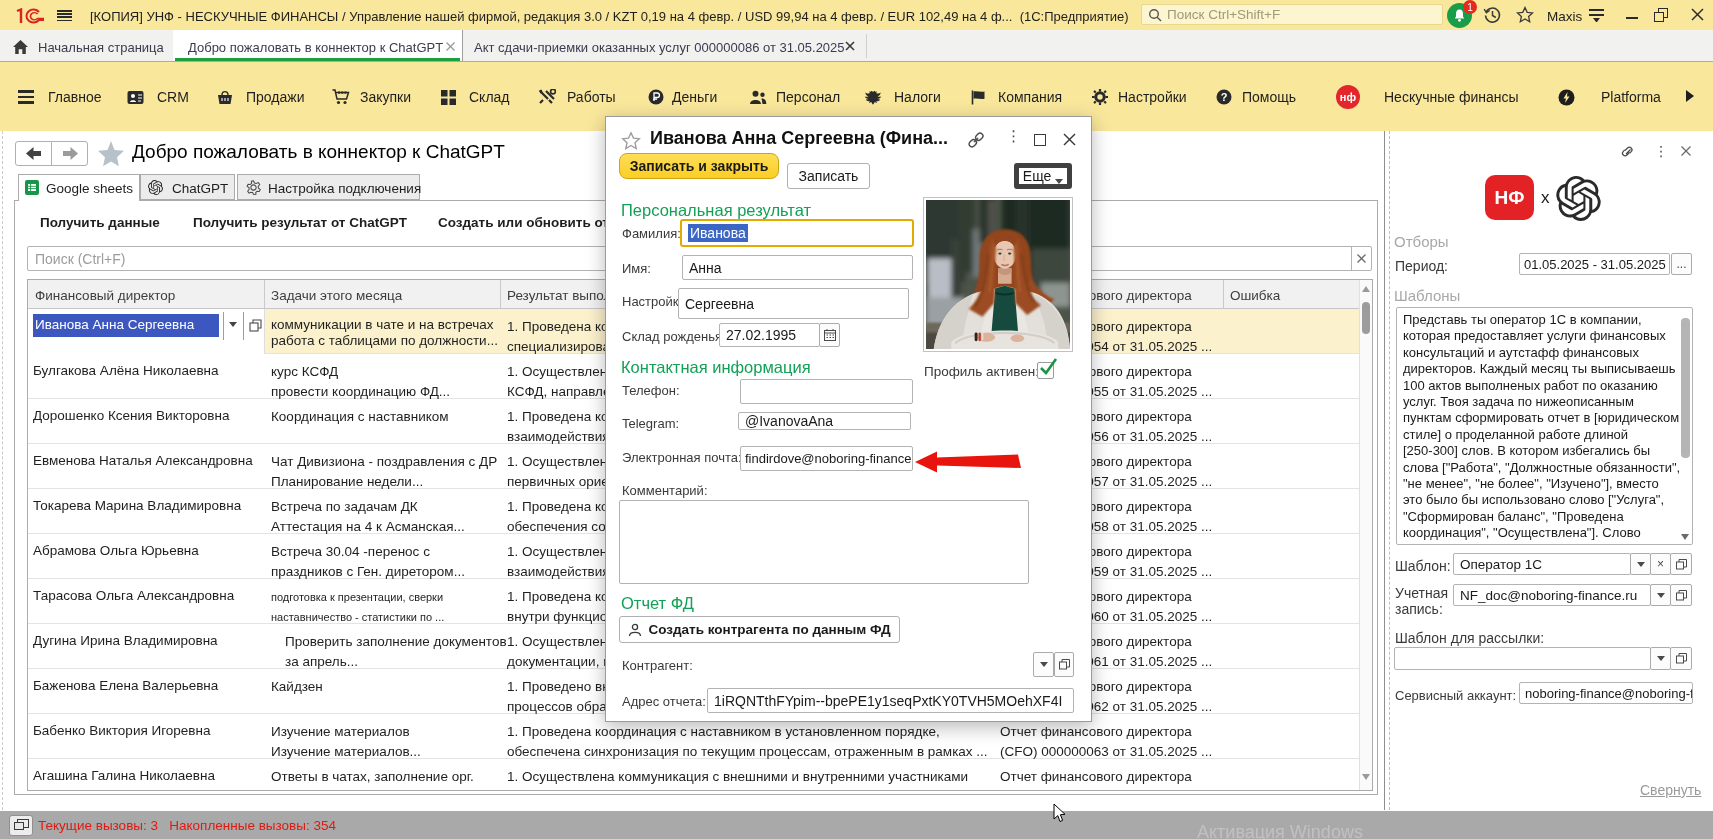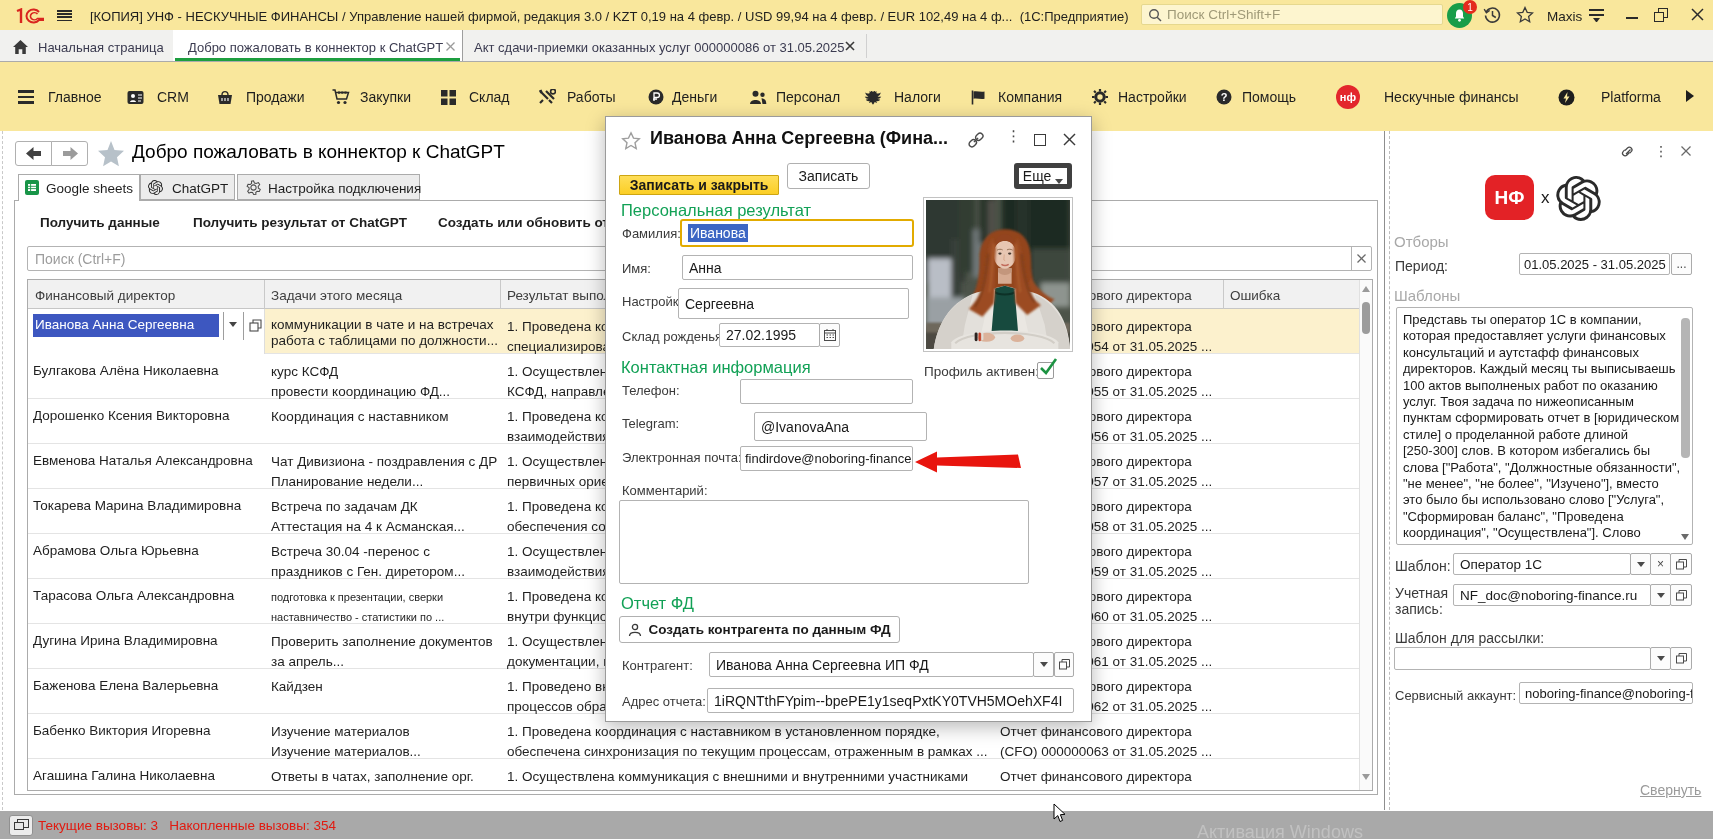--- a/index.html
+++ b/index.html
@@ -324,21 +324,21 @@
       <div class="abs" style="left:243px;top:262px;font-size:13.5px;color:#1f1f1f;white-space:nowrap;line-height:20px">Встреча 30.04 -перенос с<br>праздников с Ген. диретором...</div>
       <div class="abs" style="left:479px;top:262px;font-size:13.5px;color:#1f1f1f;white-space:nowrap;line-height:20px">1. Осуществлена организация<br>взаимодействия с Ген. директором ...</div>
       <div class="abs" style="left:972px;top:262px;font-size:13.5px;color:#1f1f1f;white-space:nowrap;line-height:20px">Отчет финансового директора<br>(CFO) 000000059 от 31.05.2025 ...</div>
       <div class="abs" style="left:0;top:299px;width:1331px;height:45px;background:#fff;border-bottom:1px solid #e4e4e4"></div>
       <div class="abs" style="left:5px;top:308px;font-size:13.5px;color:#1f1f1f;white-space:nowrap">Тарасова Ольга Александровна</div>
       <div class="abs" style="left:243px;top:307px;font-size:11px;color:#1f1f1f;white-space:nowrap;line-height:20px">подготовка к презентации, сверки<br>наставничество - статистики по ...</div>
       <div class="abs" style="left:479px;top:307px;font-size:13.5px;color:#1f1f1f;white-space:nowrap;line-height:20px">1. Проведена координация процессов<br>внутри функционального блока ...</div>
       <div class="abs" style="left:972px;top:307px;font-size:13.5px;color:#1f1f1f;white-space:nowrap;line-height:20px">Отчет финансового директора<br>(CFO) 000000060 от 31.05.2025 ...</div>
       <div class="abs" style="left:0;top:344px;width:1331px;height:45px;background:#fff;border-bottom:1px solid #e4e4e4"></div>
       <div class="abs" style="left:5px;top:353px;font-size:13.5px;color:#1f1f1f;white-space:nowrap">Дугина Ирина Владимировна</div>
-      <div class="abs" style="left:243px;top:352px;font-size:13.5px;color:#1f1f1f;white-space:nowrap;line-height:20px">Проверить заполнение документов<br>за апрель...</div>
+      <div class="abs" style="left:257px;top:352px;font-size:13.5px;color:#1f1f1f;white-space:nowrap;line-height:20px">Проверить заполнение документов<br>за апрель...</div>
       <div class="abs" style="left:479px;top:352px;font-size:13.5px;color:#1f1f1f;white-space:nowrap;line-height:20px">1. Осуществлена проверка<br>документации, внесение правок ...</div>
       <div class="abs" style="left:972px;top:352px;font-size:13.5px;color:#1f1f1f;white-space:nowrap;line-height:20px">Отчет финансового директора<br>(CFO) 000000061 от 31.05.2025 ...</div>
       <div class="abs" style="left:0;top:389px;width:1331px;height:45px;background:#fff;border-bottom:1px solid #e4e4e4"></div>
       <div class="abs" style="left:5px;top:398px;font-size:13.5px;color:#1f1f1f;white-space:nowrap">Баженова Елена Валерьевна</div>
       <div class="abs" style="left:243px;top:397px;font-size:13.5px;color:#1f1f1f;white-space:nowrap;line-height:20px">Кайдзен<br></div>
       <div class="abs" style="left:479px;top:397px;font-size:13.5px;color:#1f1f1f;white-space:nowrap;line-height:20px">1. Проведено внедрение<br>процессов обработки данных ...</div>
       <div class="abs" style="left:972px;top:397px;font-size:13.5px;color:#1f1f1f;white-space:nowrap;line-height:20px">Отчет финансового директора<br>(CFO) 000000062 от 31.05.2025 ...</div>
       <div class="abs" style="left:0;top:434px;width:1331px;height:45px;background:#fff;border-bottom:1px solid #e4e4e4"></div>
       <div class="abs" style="left:5px;top:443px;font-size:13.5px;color:#1f1f1f;white-space:nowrap">Бабенко Виктория Игоревна</div>
       <div class="abs" style="left:243px;top:442px;font-size:13.5px;color:#1f1f1f;white-space:nowrap;line-height:20px">Изучение материалов<br>Изучение материалов...</div>
@@ -447,21 +447,21 @@
         <line x1="6" y1="9" x2="12" y2="9"></line>
       </g>
     </svg>
 <div class="abs" style="left:400px;top:10px;font-size:15px;color:#4a4a4a">⋮</div>
 <div class="abs" style="left:428px;top:17px;width:12px;height:12px;border:1.5px solid #3a3a3a"></div>
 <svg class="abs" style="left:457px;top:16px" width="13" height="13" viewBox="0 0 13 13">
       <line x1="1" y1="1" x2="12" y2="12" stroke="#3a3a3a" stroke-width="1.4"></line>
       <line x1="12" y1="1" x2="1" y2="12" stroke="#3a3a3a" stroke-width="1.4"></line>
     </svg>
 
-<div class="abs" style="left:13px;top:58px;width:160px;height:20px;background:linear-gradient(#fede58,#fbce25);border:1px solid #cda512;border-radius:1px;display:flex;align-items:center;justify-content:center;font-size:14px;font-weight:bold;color:#1a1a1a">Записать и закрыть</div>
+<div class="abs" style="left:13px;top:36px;width:160px;height:26px;background:linear-gradient(#fede58,#fbce25);border:1px solid #cda512;border-radius:8px;display:flex;align-items:center;justify-content:center;font-size:14px;font-weight:bold;color:#1a1a1a">Записать и закрыть</div>
 <div class="abs" style="left:181px;top:46px;width:83px;height:26px;background:#fff;border:1px solid #b0b0b0;border-radius:3px;display:flex;align-items:center;justify-content:center;font-size:14px;color:#1a1a1a">Записать</div>
 <div class="abs" style="left:408px;top:46px;width:58px;height:26px;background:#fff;border:5px solid #404040;border-radius:3px;display:flex;align-items:flex-end;justify-content:center;font-size:14px;color:#1a1a1a">Еще&nbsp;<span style="width:0;height:0;border-left:4px solid transparent;border-right:4px solid transparent;border-top:5px solid #4a4a4a;margin-top:2px"></span></div>
 <div class="ghead" style="left:15px;top:84px">Персональная результат</div>
 <div class="lbl" style="left:16px;top:109px">Фамилия:</div>
 <div class="fld" style="left:74px;top:102px;width:234px;height:28px;border:2px solid #e2ab00;border-radius:3px">
       <span style="background:#3c66c4;color:#fff;padding:1px 2px">Иванова</span>
     </div>
 <div class="lbl" style="left:16px;top:144px">Имя:</div>
 <div class="fld" style="left:76px;top:138px;width:231px;height:25px">Анна</div>
 <div class="lbl" style="left:16px;top:177px">Настройка:</div>
@@ -472,35 +472,34 @@
       <svg width="12" height="12" viewBox="0 0 12 12">
         <rect x="0.5" y="1.5" width="11" height="10" fill="none" stroke="#4a4a4a"></rect>
         <path d="M0.5 4 H11.5 M3 1.5 V0 M9 1.5 V0" stroke="#4a4a4a"></path>
         <path d="M2.5 6 H4 M5.5 6 H7 M8.5 6 H10 M2.5 8.5 H4 M5.5 8.5 H7 M8.5 8.5 H10" stroke="#4a4a4a"></path>
       </svg>
     </div>
 <div class="ghead" style="left:15px;top:241px">Контактная информация</div>
 <div class="lbl" style="left:16px;top:266px">Телефон:</div>
 <div class="fld" style="left:134px;top:262px;width:173px;height:25px"></div>
 <div class="lbl" style="left:16px;top:299px">Telegram:</div>
-<div class="fld" style="left:148px;top:295px;width:173px;height:29px">@IvanovaAna</div>
+<div class="fld" style="left:132px;top:295px;width:173px;height:18px">@IvanovaAna</div>
 <div class="lbl" style="left:16px;top:333px">Электронная почта:</div>
 <div class="fld" style="left:134px;top:329px;width:173px;height:25px;padding:0 2px 0 4px;font-size:13px">findirdove@noboring-finance.</div>
 <svg class="abs" style="left:309px;top:333px" width="112" height="26" viewBox="0 0 112 26">
       <path d="M0 12 L22 1.5 L22 7.5 L103 4.5 L106 18 L22 15.5 L22 22.5 Z" fill="#e8150e"></path>
     </svg>
 <div class="lbl" style="left:16px;top:366px">Комментарий:</div>
 <div class="abs" style="left:13px;top:383px;width:410px;height:84px;border:1px solid #b3b3b3;border-radius:2px;background:#fff"></div>
 <div class="ghead" style="left:15px;top:477px">Отчет ФД</div>
 <div class="abs" style="left:13px;top:499px;width:281px;height:27px;background:#fff;border:1px solid #b0b0b0;border-radius:3px;display:flex;align-items:center;justify-content:center;font-size:13.5px;font-weight:bold;color:#1a1a1a"><svg width="14" height="14" viewBox="0 0 14 14" style="margin-right:6px">
         <circle cx="7" cy="4" r="2.6" fill="none" stroke="#3a3a3a" stroke-width="1.3"></circle>
         <path d="M1.5 13 C1.5 8.2 12.5 8.2 12.5 13" fill="none" stroke="#3a3a3a" stroke-width="1.3"></path>
       </svg>Создать контрагента по данным ФД</div>
 <div class="lbl" style="left:16px;top:541px">Контрагент:</div>
-<div class="fld" style="left:103px;top:535px;width:325px;height:25px">Иванова Анна Сергеевна ИП ФД</div>
 <div class="sqbtn" style="left:427px;top:535px;width:21px;height:25px">
       <span style="width:0;height:0;border-left:4px solid transparent;border-right:4px solid transparent;border-top:5px solid #4a4a4a"></span>
     </div>
 <div class="sqbtn" style="left:448px;top:535px;width:20px;height:25px">
       <svg width="11" height="11" viewBox="0 0 11 11">
         <rect x="0.5" y="3" width="7" height="7" fill="none" stroke="#4a4a4a"></rect>
         <path d="M3 3 V0.5 H10.5 V8 H8" fill="none" stroke="#4a4a4a"></path>
       </svg>
     </div>
 <div class="lbl" style="left:16px;top:577px">Адрес отчета:</div>

